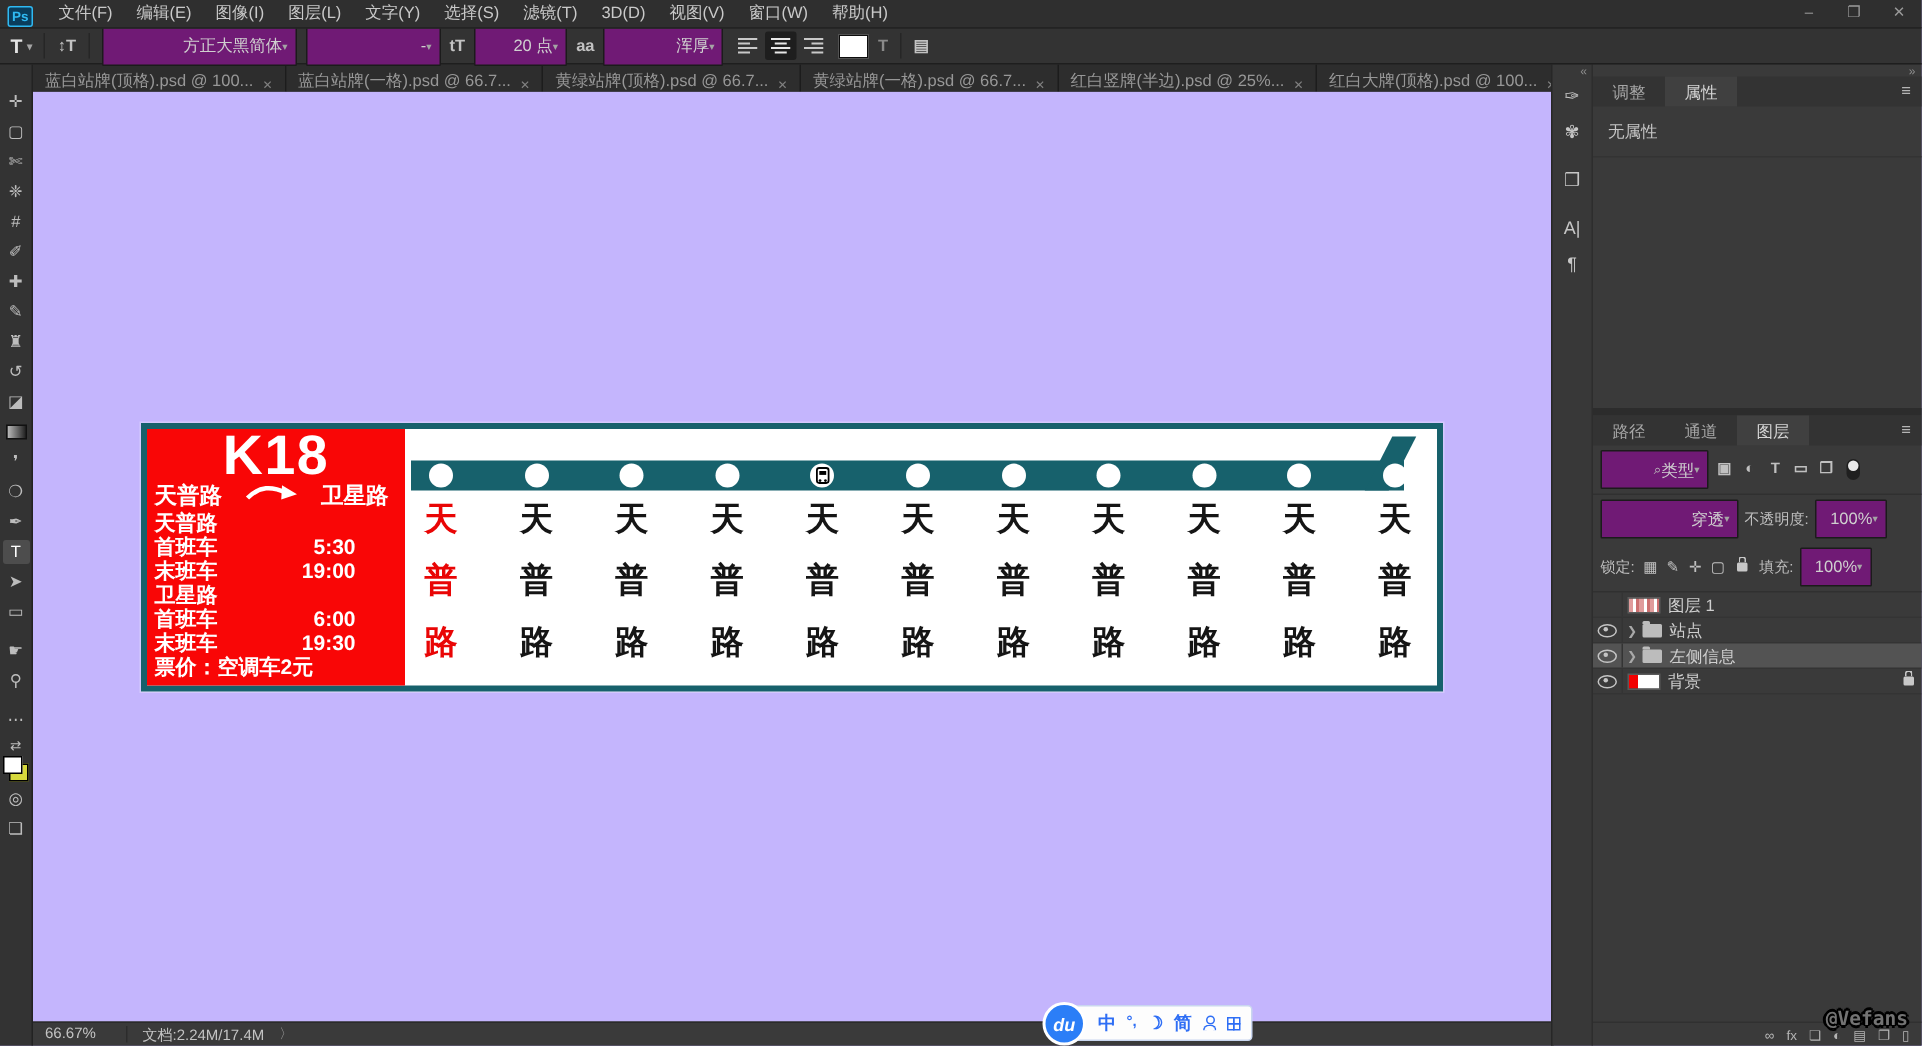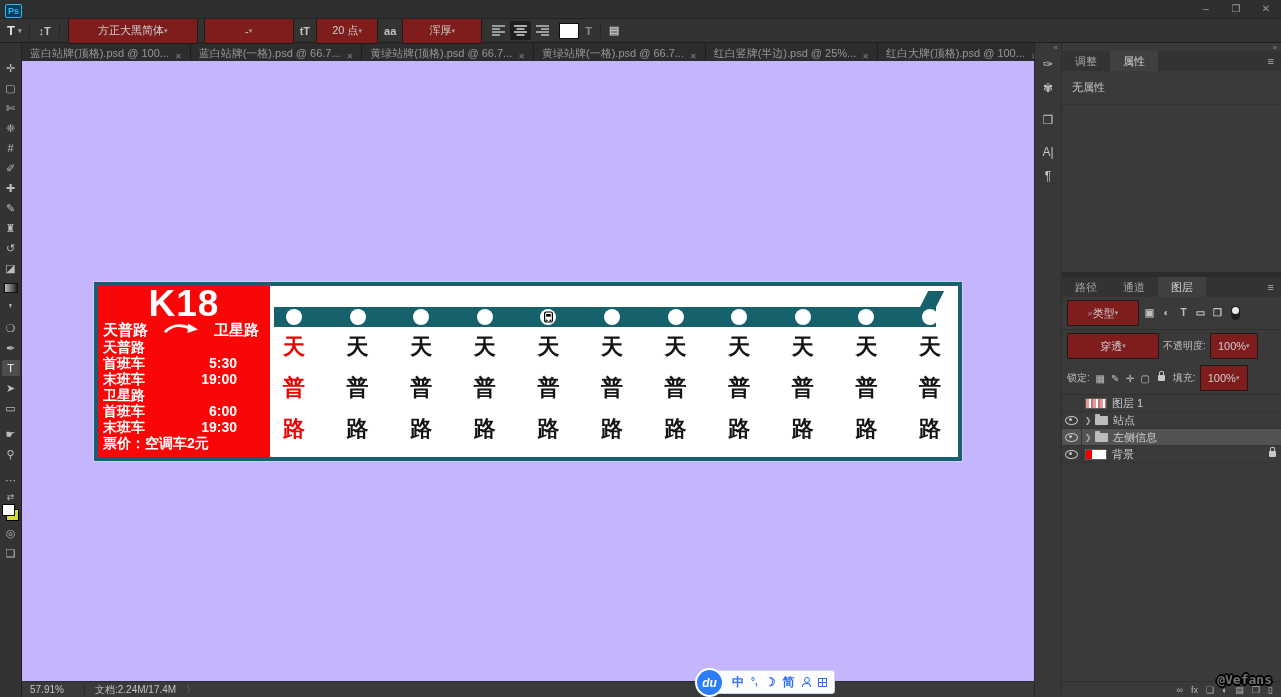--- a/index.html
+++ b/index.html
@@ -16,22 +16,22 @@
   .win-controls{margin-left:auto;display:flex}
   .win-btn{width:30px;text-align:center;color:#9a9a9a;font-size:10px;line-height:18px}
 
   
   .optionsbar{position:absolute;left:0;top:19px;right:0;height:23px;background:#333;
               border-bottom:1px solid #1e1e1e;display:flex;align-items:center;gap:6px;
               padding-left:7px;z-index:5}
   .ob-sep{width:1px;height:17px;background:#262626;margin:0 2px}
   .ob-tool{display:flex;align-items:center;gap:3px;color:#e3e3e3;font-weight:bold;font-size:13px}
   .caret{font-size:7px;color:#a5a5a5}
-  .select{height:17px;background:#7f1d1d;border:1px solid #1b1b1b;border-radius:1px;
-          display:flex;align-items:center;justify-content:center;padding:12px 5px;
+  .select{height:17px;background:#701a75;border:1px solid #1b1b1b;border-radius:1px;
+          display:flex;align-items:center;justify-content:flex-end;padding:12px 5px;
           font-size:11px;color:#cfcfcf;box-sizing:border-box}
   .w130{width:130px}.w90{width:90px}.w62{width:62px}.w80{width:80px}
   .ob-icon{color:#c2c2c2;font-size:11px;font-weight:bold}
   .align-group{display:flex;gap:1px}
   .align-btn{width:21px;height:19px;display:flex;align-items:center;justify-content:center;border-radius:2px}
   .align-btn.active{background:#1e1e1e}
   .color-swatch{width:18px;height:14px;background:#fff;border:1px solid #0d0d0d}
 
   
   .tabbar{position:absolute;left:22px;top:42px;right:245px;height:19px;background:#232323;
@@ -158,20 +158,33 @@
   .watermark{position:absolute;right:9px;bottom:10px;color:#737373;font-family:"DejaVu Sans Mono",monospace;
              font-weight:bold;font-size:13px;z-index:10;
              text-shadow:-2px 0 0 #000,2px 0 0 #000,0 -2px 0 #000,0 2px 0 #000,
                          -1px -1px 0 #000,1px 1px 0 #000,-1px 1px 0 #000,1px -1px 0 #000}
 </style>
 </head>
 <body>
 
 <div class="titlebar">
   <div class="ps-logo">Ps</div>
+  <div class="menubar" style="display:flex">
+      <span class="menu-item">文件(F)</span>
+      <span class="menu-item">编辑(E)</span>
+      <span class="menu-item">图像(I)</span>
+      <span class="menu-item">图层(L)</span>
+      <span class="menu-item">文字(Y)</span>
+      <span class="menu-item">选择(S)</span>
+      <span class="menu-item">滤镜(T)</span>
+      <span class="menu-item">3D(D)</span>
+      <span class="menu-item">视图(V)</span>
+      <span class="menu-item">窗口(W)</span>
+      <span class="menu-item">帮助(H)</span>
+    </div>
   <div class="win-controls">
       <span class="win-btn">–</span>
       <span class="win-btn">❐</span>
       <span class="win-btn">✕</span>
     </div>
 </div>
 
 <div class="optionsbar">
   <div class="ob-tool">
     <span>T</span>
@@ -412,21 +425,21 @@
         <div class="station-col" style="left: 647px;">
           <span class="st-ch">天</span>
           <span class="st-ch">普</span>
           <span class="st-ch">路</span>
         </div>
       </div>
   </div>
 </div>
 
 <div class="statusbar">
-  <span class="status-zoom">57.91%</span>
+  <span class="status-zoom">66.67%</span>
   <span class="status-sep"></span>
   <span class="status-doc">文档:2.24M/17.4M</span>
   <span class="status-arrow">〉</span>
 </div>
 
 <div class="rail">
   <span class="rail-collapse">«</span>
 <div class="rail-icon">✑</div>
     <div class="rail-icon">✾</div>
     <div class="rail-gap"></div>

